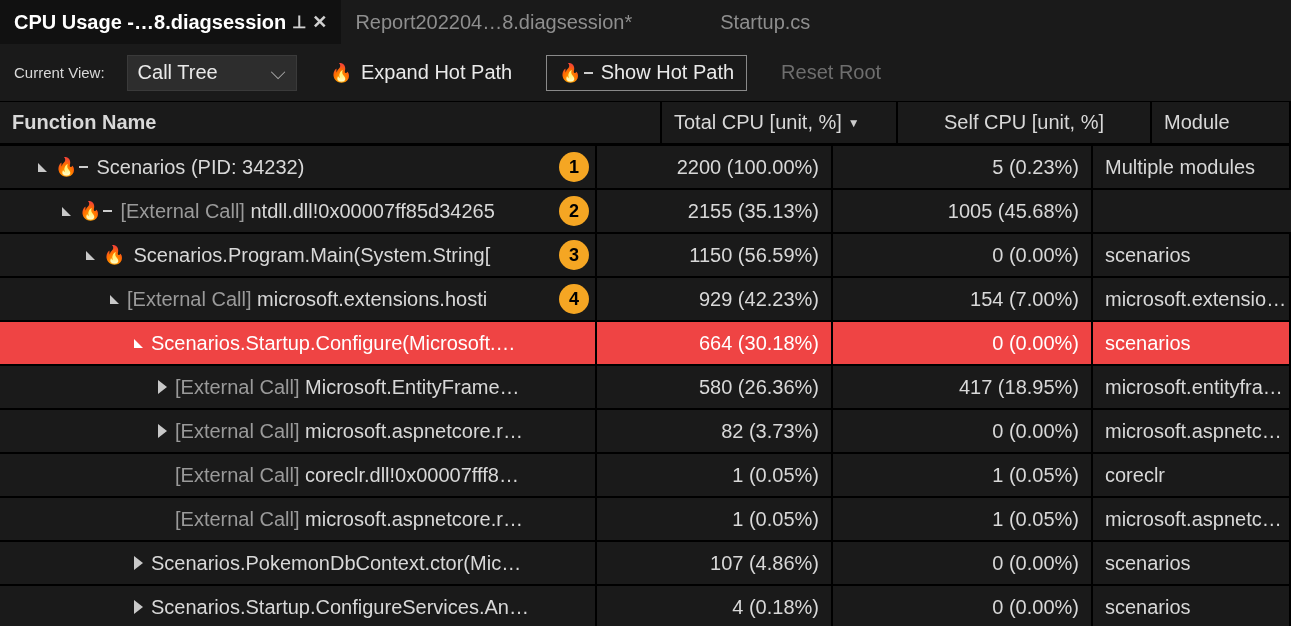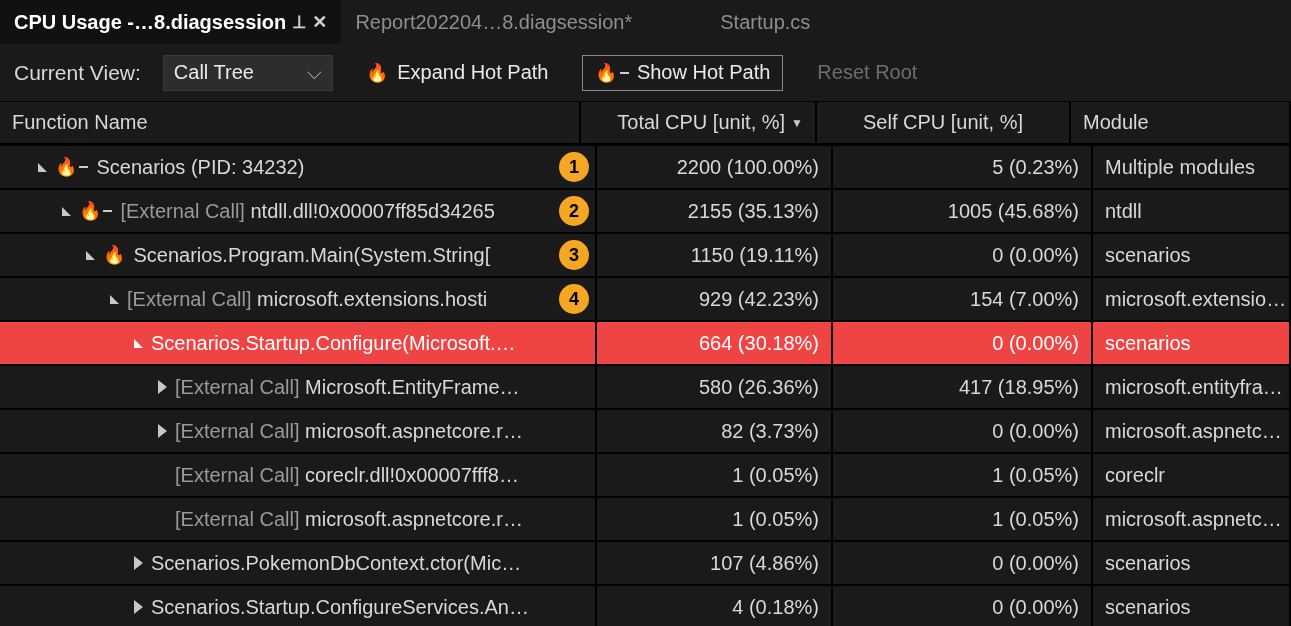--- a/index.html
+++ b/index.html
@@ -44,21 +44,21 @@
   .toolbar {
     display: flex;
     align-items: center;
     gap: 22px;
     padding: 10px 14px;
     height: 58px;
     border-bottom: 1px solid #000;
   }
   .toolbar .label {
     color: #d8d8d8;
-    font-size: 21px;
+    font-size: 15px;
   }
   .dropdown {
     display: flex;
     align-items: center;
     justify-content: space-between;
     width: 170px;
     height: 36px;
     padding: 0 10px;
     background: #2d2d2d;
     border: 1px solid #3a3a3a;
@@ -95,22 +95,22 @@
     border-bottom: 3px solid #000;
   }
   .thead .th {
     display: flex;
     align-items: center;
     padding: 0 12px;
     border-right: 2px solid #000;
     color: #d8d8d8;
     font-size: 20px;
   }
-  .col-name   { width: 581px; }
-  .col-total  { width: 236px; justify-content: flex-end; }
+  .col-name   { width: 662px; font-weight: bold; }
+  .col-total  { width: 236px; justify-content: flex-start; }
   .col-self   { width: 254px; justify-content: center; }
   .col-module { flex: 1; }
   .sort-ind { margin-left:6px; font-size:12px; color:#ccc; }
 
   
   .tbody { }
   .row {
     display: flex;
     height: 44px;
     border-bottom: 2px solid #000;
@@ -243,31 +243,30 @@
         <span class="tri-open"></span>
         <span class="flame-stripe">
           <span class="flame">🔥</span>
           <span class="stripe"></span>
         </span>
         <span class="func-text"><span class="ext">[External Call] </span>ntdll.dll!0x00007ff85d34265</span>
         <span class="callout">2</span>
       </div>
       <div class="cell total">2155 (35.13%)</div>
       <div class="cell self">1005 (45.68%)</div>
-      <div class="cell module">ntdll</div>
     </div>
     <div class="row">
       <div class="cell name">
         <span class="indent" style="width: 66px;"></span>
         <span class="tri-open"></span>
         <span class="flame">🔥</span>
         <span class="func-text">Scenarios.Program.Main(System.String[</span>
         <span class="callout">3</span>
       </div>
-      <div class="cell total">1150 (19.11%)</div>
+      <div class="cell total">1150 (56.59%)</div>
       <div class="cell self">0 (0.00%)</div>
       <div class="cell module">scenarios</div>
     </div>
     <div class="row">
       <div class="cell name">
         <span class="indent" style="width: 90px;"></span>
         <span class="tri-open"></span>
         <span class="func-text"><span class="ext">[External Call] </span>microsoft.extensions.hosti</span>
         <span class="callout">4</span>
       </div>

